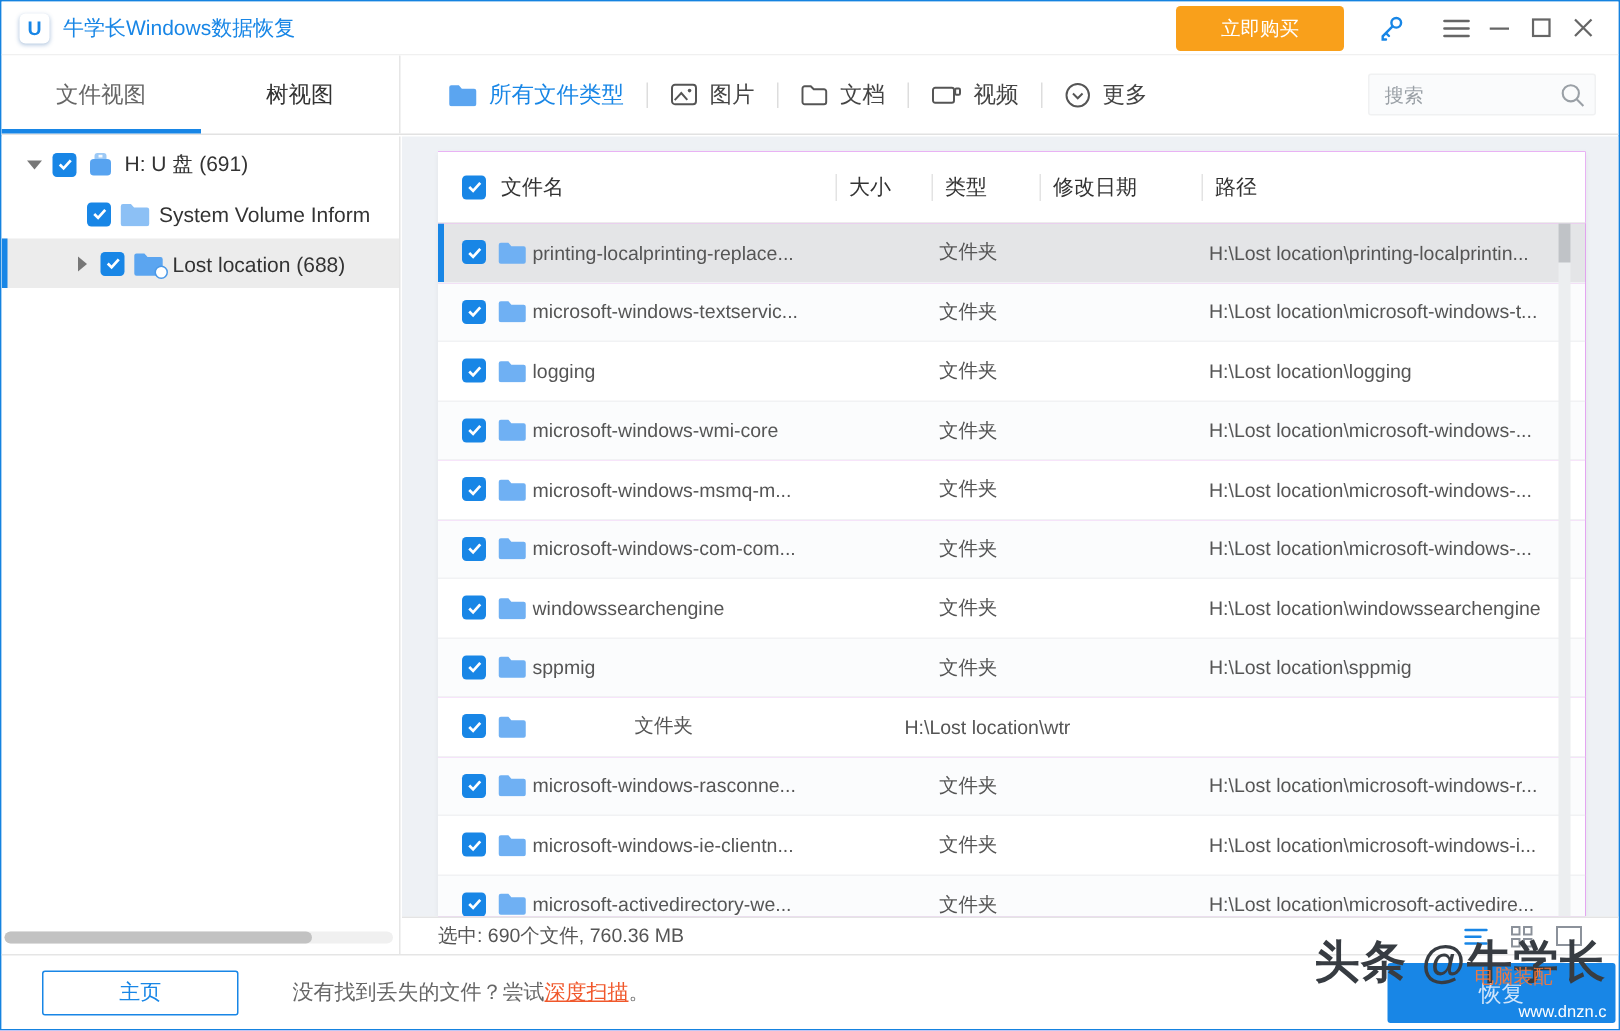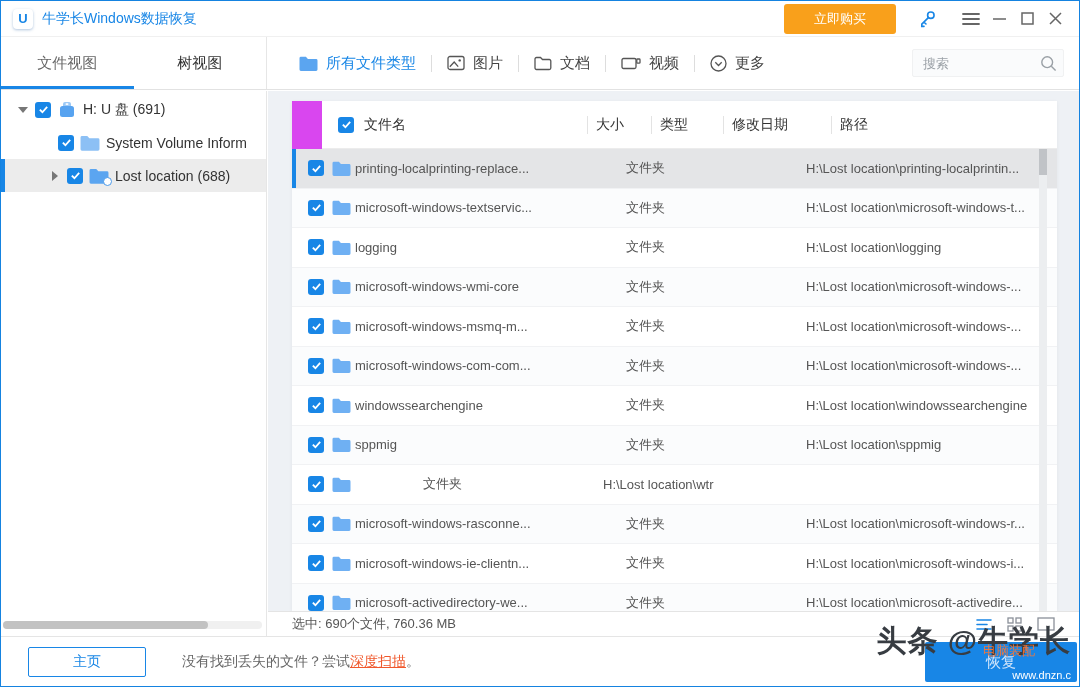--- a/index.html
+++ b/index.html
@@ -69,21 +69,21 @@
   .tlabel{ overflow:hidden; }
   .hscroll-track{ position:absolute; bottom:7px; left:2px; right:4px; height:8px;
     background:#f0f0f0; border-radius:4px; }
   .hscroll-thumb{ position:absolute; left:0; top:0; width:205px; height:8px;
     background:#c2c2c2; border-radius:4px; cursor:pointer; }
 
   
   .main{ position:absolute; left:267px; top:90px; right:0; bottom:50px;
     background:#eef1f5; }
   .card{ position:absolute; left:24px; top:10px; right:22px; bottom:25px;
-    background:#d946ef; box-shadow:0 1px 4px rgba(0,0,0,.05); overflow:hidden;padding-left:30px; }
+    background:#d946ef; box-shadow:0 1px 4px rgba(0,0,0,.05); overflow:hidden; }
   .thead{ height:48px; display:flex; align-items:center; border-bottom:1px solid #ececec;
     font-size:14px; color:#333; background:#fff; }
   .thead .cb{ margin-left:16px; }
   .th{ cursor:pointer; white-space:nowrap; }
   .th-name{ margin-left:10px; width:223px; }
   .th-size,.th-type{ width:72px; border-left:1px solid #e3e3e3; padding-left:8px; }
   .th-size{ width:64px; }
   .th-date{ width:108px; border-left:1px solid #e3e3e3; padding-left:8px; }
   .th-path{ flex:1; border-left:1px solid #e3e3e3; padding-left:8px; }
   .tbody{ position:absolute; top:48px; left:0; right:0; bottom:0; overflow:hidden; }
@@ -109,21 +109,21 @@
   
   .statusbar{ position:absolute; left:0; right:0; bottom:0; height:25px;
     background:#fff; border-top:1px solid #e4e4e4; display:flex; align-items:center;
     padding:0 24px; font-size:13px; color:#555; }
   .view-icons{ margin-left:auto; display:flex; align-items:center; gap:15px; }
   .view-icons > span{ display:flex; cursor:pointer; }
 
   
   .footer{ position:absolute; left:0; right:0; bottom:0; height:50px; background:#fff;
     border-top:1px solid #e5e5e5; display:flex; align-items:center; padding-left:27px; }
-  .home-btn{ width:118px; height:30px; border:1px solid #1886e6; border-radius:2px;
+  .home-btn{ width:131px; height:30px; border:1px solid #1886e6; border-radius:2px;
     background:#fff; color:#1886e6; font-size:14px; cursor:pointer; font-family:inherit; }
   .hint{ margin-left:36px; font-size:14px; color:#666; }
   .hint a{ color:#f0582c; text-decoration:underline; cursor:pointer; }
   .recover-btn{ position:absolute; right:2px; bottom:4px; width:152px; height:40px;
     background:#1886e6; border:none; border-radius:2px; color:#cfe4fa; font-size:15px;
     cursor:pointer; font-family:inherit; }
 
   
   .wm-main{ position:absolute; right:8px; bottom:24px; font-size:30px; font-weight:700;
     color:#373c42; letter-spacing:1px; z-index:50; pointer-events:none; white-space:nowrap; }

